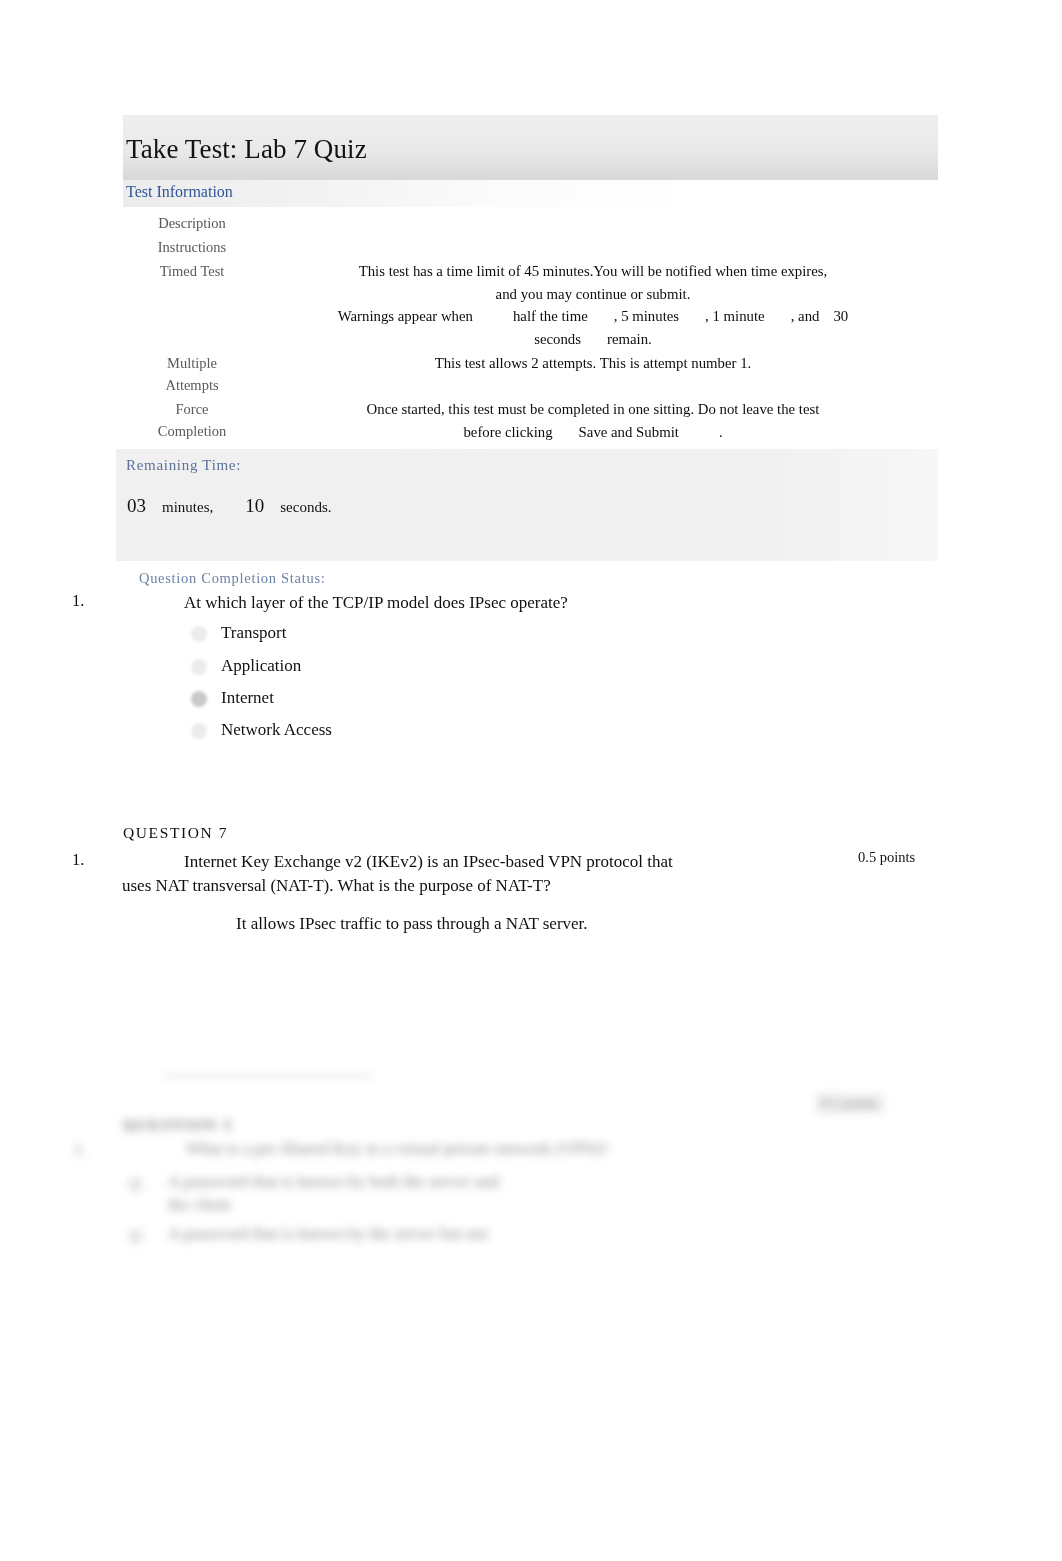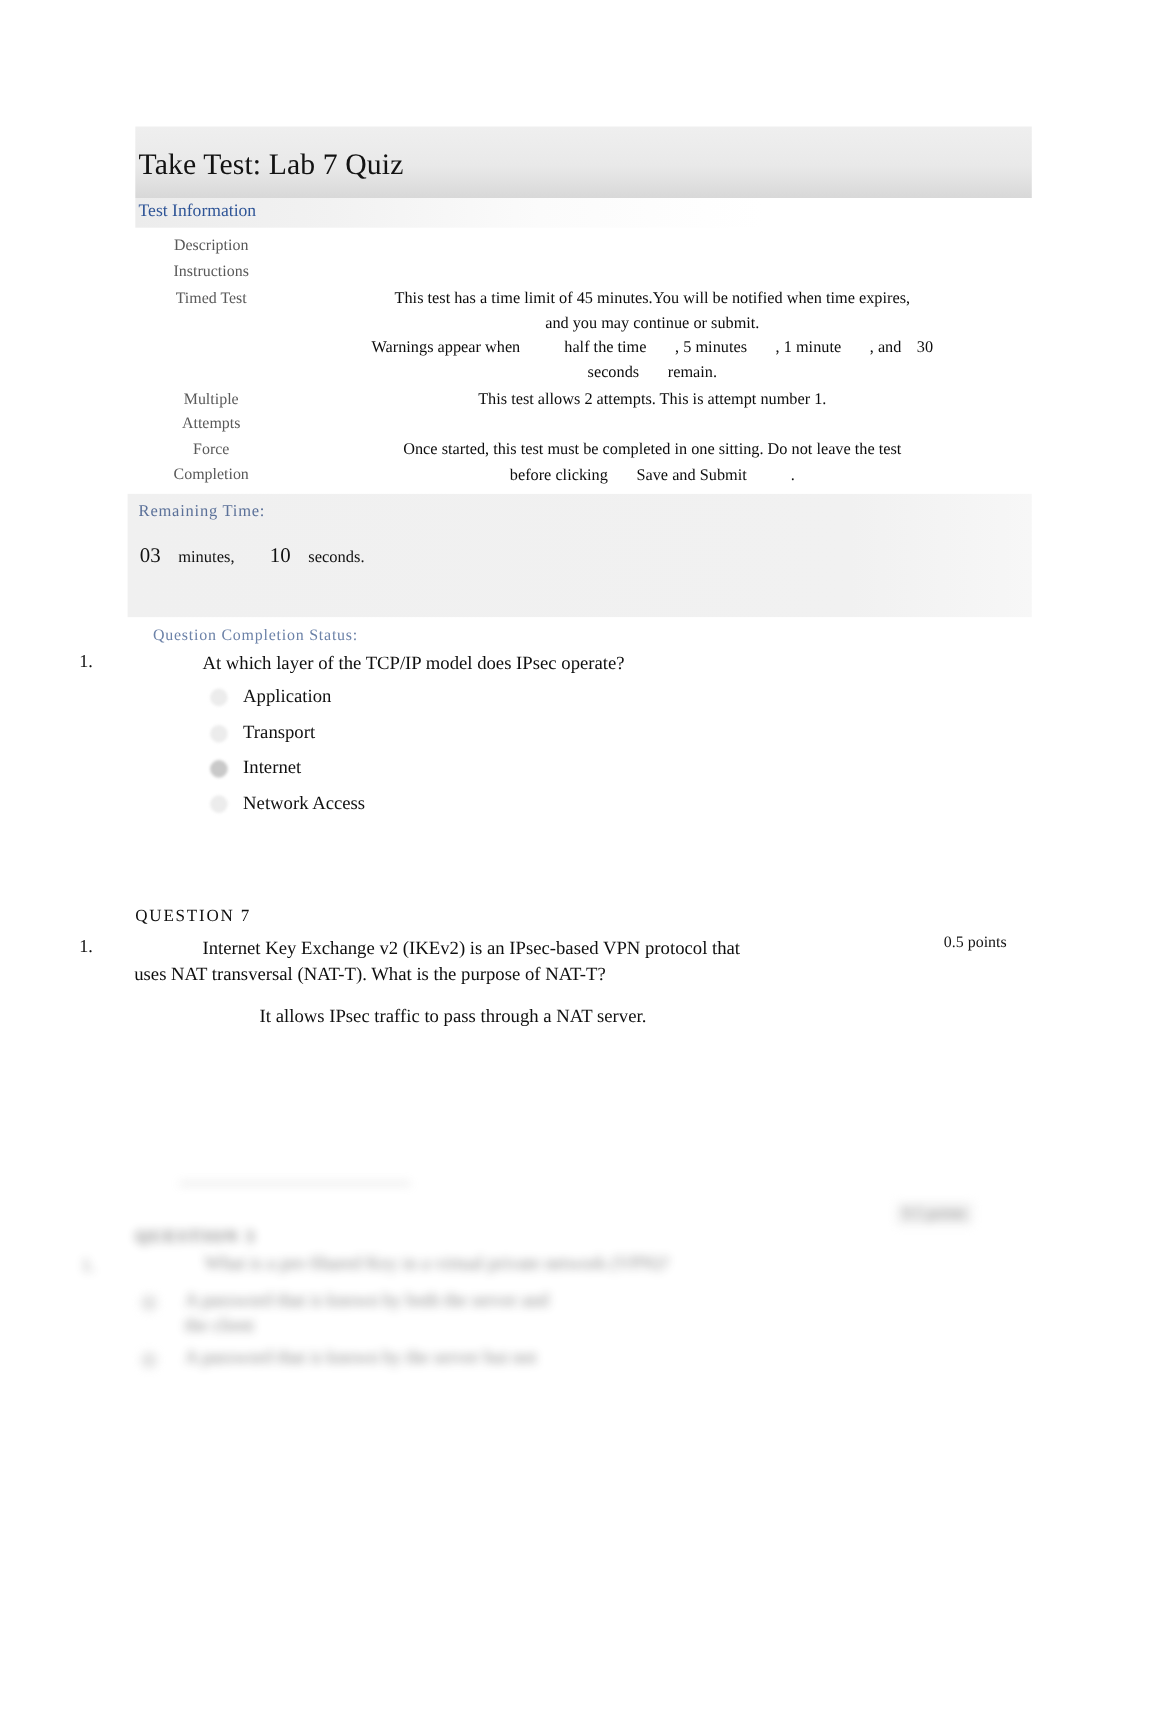--- a/index.html
+++ b/index.html
@@ -342,26 +342,26 @@
 
   <div class="q-block" style="left:123px; top:583px; width:815px;">
     <div class="q-row" style="margin-top:8px; margin-left:-51px;">
       <div class="q-num">1.</div>
       <div class="q-text">At which layer of the TCP/IP model does IPsec operate?</div>
     </div>
     <div class="options">
 
       <div class="option-row">
         <div class="radio"></div>
-        <div class="option-label">Application</div>
+        <div class="option-label">Transport</div>
       </div>
 
       <div class="option-row">
         <div class="radio"></div>
-        <div class="option-label">Transport</div>
+        <div class="option-label">Application</div>
       </div>
 
       <div class="option-row">
         <div class="radio selected"></div>
         <div class="option-label">Internet</div>
       </div>
 
       <div class="option-row">
         <div class="radio"></div>
         <div class="option-label">Network Access</div>

